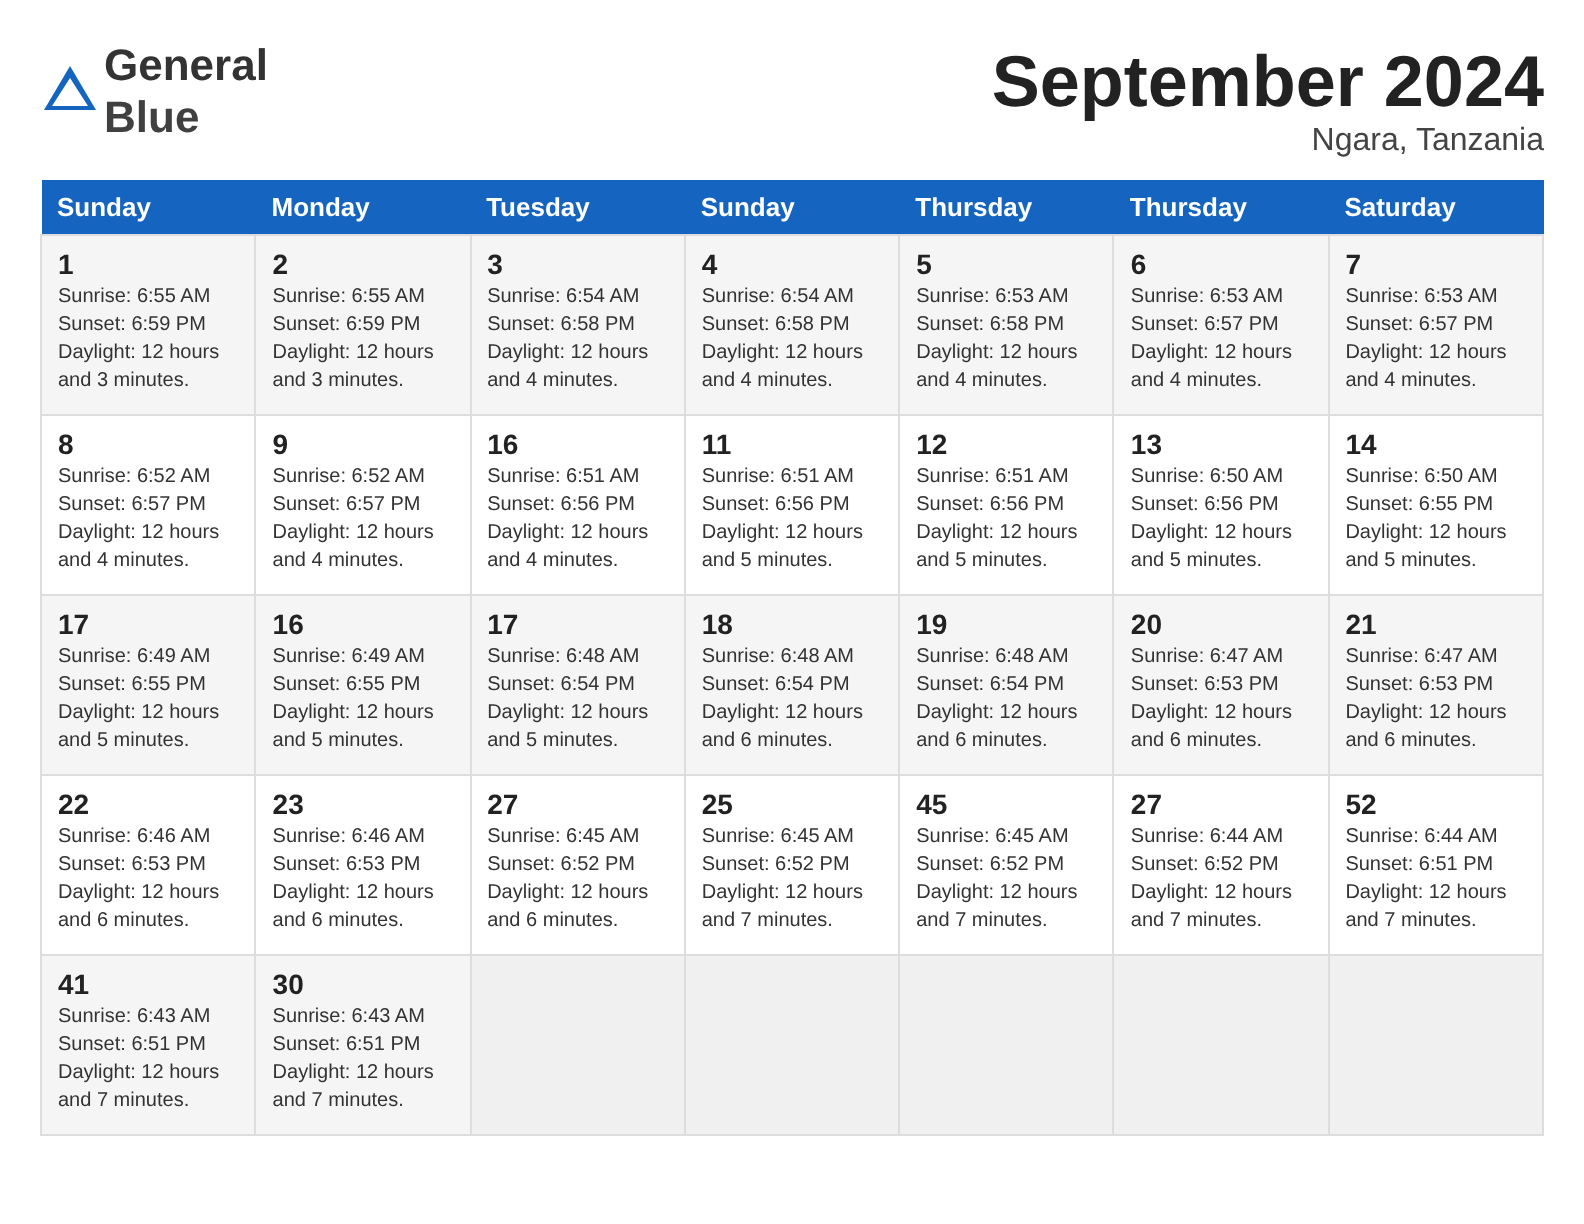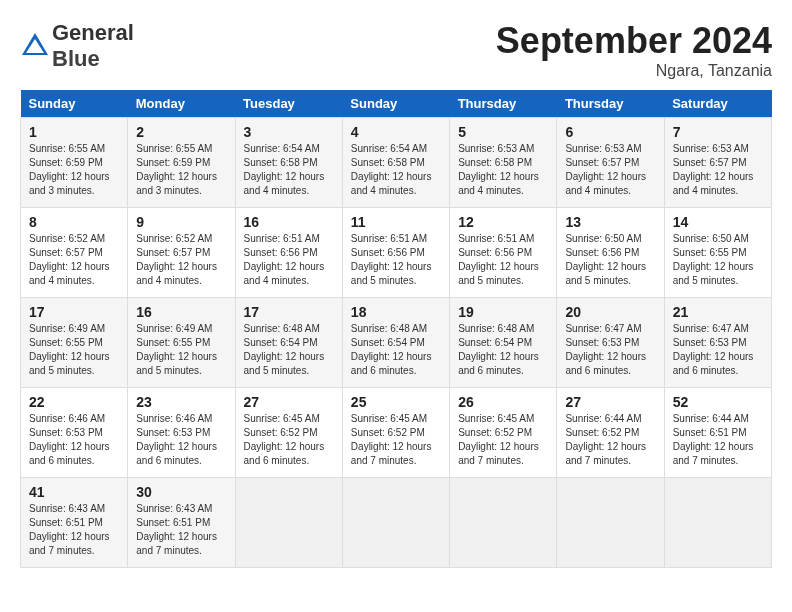--- a/index.html
+++ b/index.html
@@ -144,21 +144,21 @@
         <td><span class="day-number">18</span><span class="day-details">Sunrise: 6:48 AM<br>Sunset: 6:54 PM<br>Daylight: 12 hours<br>and 6 minutes.</span></td>
         <td><span class="day-number">19</span><span class="day-details">Sunrise: 6:48 AM<br>Sunset: 6:54 PM<br>Daylight: 12 hours<br>and 6 minutes.</span></td>
         <td><span class="day-number">20</span><span class="day-details">Sunrise: 6:47 AM<br>Sunset: 6:53 PM<br>Daylight: 12 hours<br>and 6 minutes.</span></td>
         <td><span class="day-number">21</span><span class="day-details">Sunrise: 6:47 AM<br>Sunset: 6:53 PM<br>Daylight: 12 hours<br>and 6 minutes.</span></td>
       </tr>
       <tr>
         <td><span class="day-number">22</span><span class="day-details">Sunrise: 6:46 AM<br>Sunset: 6:53 PM<br>Daylight: 12 hours<br>and 6 minutes.</span></td>
         <td><span class="day-number">23</span><span class="day-details">Sunrise: 6:46 AM<br>Sunset: 6:53 PM<br>Daylight: 12 hours<br>and 6 minutes.</span></td>
         <td><span class="day-number">27</span><span class="day-details">Sunrise: 6:45 AM<br>Sunset: 6:52 PM<br>Daylight: 12 hours<br>and 6 minutes.</span></td>
         <td><span class="day-number">25</span><span class="day-details">Sunrise: 6:45 AM<br>Sunset: 6:52 PM<br>Daylight: 12 hours<br>and 7 minutes.</span></td>
-        <td><span class="day-number">26</span><span class="day-details">Sunrise: 6:45 AM<br>Sunset: 6:52 PM<br>Daylight: 12 hours<br>and 7 minutes.</span></td>
+        <td><span class="day-number">45</span><span class="day-details">Sunrise: 6:45 AM<br>Sunset: 6:52 PM<br>Daylight: 12 hours<br>and 7 minutes.</span></td>
         <td><span class="day-number">27</span><span class="day-details">Sunrise: 6:44 AM<br>Sunset: 6:52 PM<br>Daylight: 12 hours<br>and 7 minutes.</span></td>
         <td><span class="day-number">52</span><span class="day-details">Sunrise: 6:44 AM<br>Sunset: 6:51 PM<br>Daylight: 12 hours<br>and 7 minutes.</span></td>
       </tr>
       <tr>
         <td><span class="day-number">41</span><span class="day-details">Sunrise: 6:43 AM<br>Sunset: 6:51 PM<br>Daylight: 12 hours<br>and 7 minutes.</span></td>
         <td><span class="day-number">30</span><span class="day-details">Sunrise: 6:43 AM<br>Sunset: 6:51 PM<br>Daylight: 12 hours<br>and 7 minutes.</span></td>
         <td class="empty-cell"></td>
         <td class="empty-cell"></td>
         <td class="empty-cell"></td>
         <td class="empty-cell"></td>

